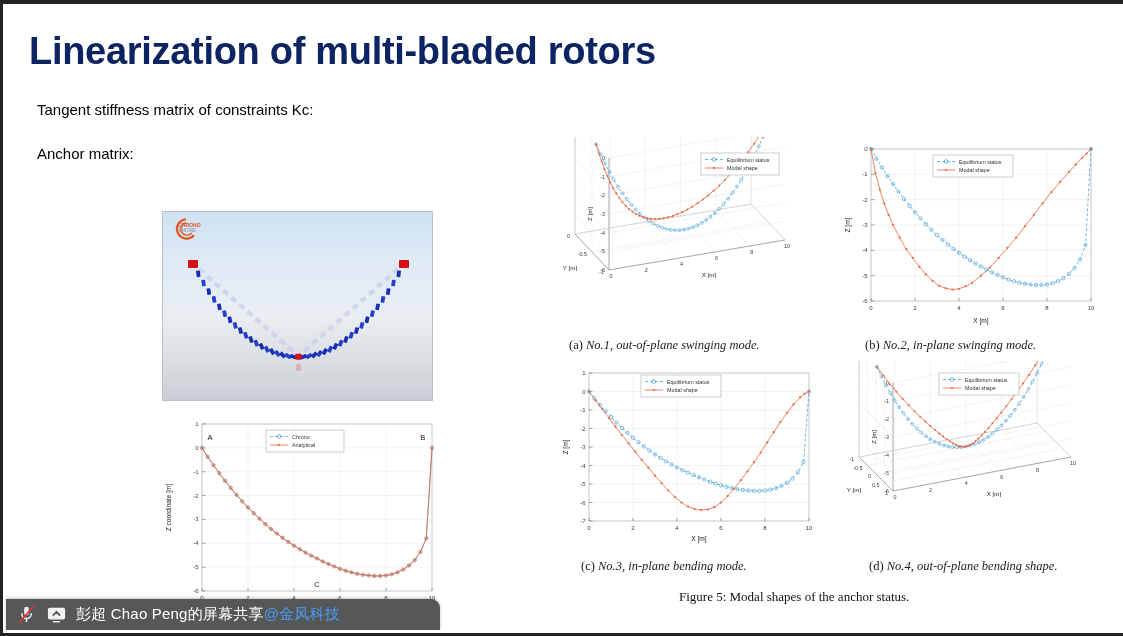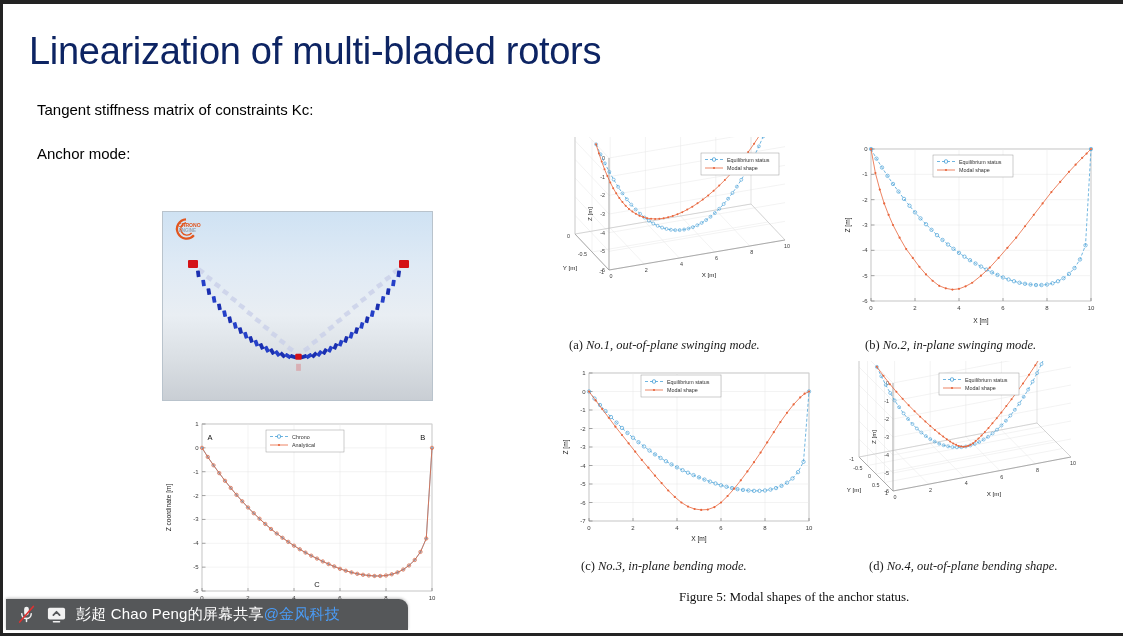--- a/index.html
+++ b/index.html
@@ -10,21 +10,21 @@
     position:absolute; left:0; top:0; width:1123px; height:636px;
     background:#ffffff;
     border-top:4px solid #232323;
     border-left:3px solid #232323;
     border-bottom:3px solid #232323;
   }
 
   
   #title {
     position:absolute; left:26px; top:26px;
-    font-size:38px; font-weight:400; color:#0d2463;
+    font-size:38px; font-weight:700; color:#0d2463;
     letter-spacing:-0.3px; white-space:nowrap;
   }
   .body-line {
     position:absolute; color:#000000; font-size:15px; font-weight:400;
     white-space:nowrap;
   }
   #sub1 { left:34px; top:97px; }
   #sub2 { left:34px; top:141px; }
   #sub3 { left:34px; top:167px; }
 
@@ -45,39 +45,39 @@
     font-style:italic; font-size:12.5px; color:#1a1a1a; white-space:nowrap;
   }
   .cap .tag { font-style:normal; }
   #fig5-caption {
     position:absolute; left:676px; top:585px;
     font-family:"Liberation Serif", serif; font-size:13px; color:#111; white-space:nowrap;
   }
 
   
   #taskbar {
-    position:absolute; left:3px; bottom:3px; width:402px; height:31px;
+    position:absolute; left:3px; bottom:3px; width:434px; height:31px;
     background:#555759; border-radius:0 9px 0 0;
     display:flex; align-items:center; padding-left:10px; gap:9px;
     box-shadow:0 -1px 3px rgba(0,0,0,.25);
   }
   #taskbar .tb-icon { width:21px; height:21px; position:relative; flex:0 0 auto; }
   #taskbar .tb-text {
     color:#ffffff; font-size:15px; white-space:nowrap; letter-spacing:0.2px;
   }
   #taskbar .tb-text .handle { color:#4a9bf5; }
 </style>
 </head>
 <body>
 
 <div id="slide">
 
   <div id="title">Linearization of multi-bladed rotors</div>
   <div class="body-line" id="sub1">Tangent stiffness matrix of constraints Kc:</div>
-  <div class="body-line" id="sub2">Anchor mode:</div>
+  <div class="body-line" id="sub2">Anchor matrix:</div>
 
   <div id="chrono-view">
     <svg class="scene" width="271" height="190" viewBox="0 0 271 190">
         <rect x="27" y="49.8" width="6" height="4.4" fill="#c9cfe8" opacity="0.8" transform="rotate(34 30 52)"></rect>
         <rect x="35.11538461538461" y="56.87692307692307" width="6" height="4.4" fill="#c9cfe8" opacity="0.8" transform="rotate(34 38.11538461538461 59.07692307692307)"></rect>
         <rect x="43.230769230769226" y="63.95384615384616" width="6" height="4.4" fill="#c9cfe8" opacity="0.8" transform="rotate(34 46.230769230769226 66.15384615384616)"></rect>
         <rect x="51.34615384615385" y="71.03076923076924" width="6" height="4.4" fill="#c9cfe8" opacity="0.8" transform="rotate(34 54.34615384615385 73.23076923076924)"></rect>
         <rect x="59.46153846153846" y="78.1076923076923" width="6" height="4.4" fill="#c9cfe8" opacity="0.8" transform="rotate(34 62.46153846153846 80.3076923076923)"></rect>
         <rect x="67.57692307692308" y="85.18461538461537" width="6" height="4.4" fill="#c9cfe8" opacity="0.8" transform="rotate(34 70.57692307692308 87.38461538461537)"></rect>
         <rect x="75.6923076923077" y="92.26153846153846" width="6" height="4.4" fill="#c9cfe8" opacity="0.8" transform="rotate(34 78.6923076923077 94.46153846153847)"></rect>

